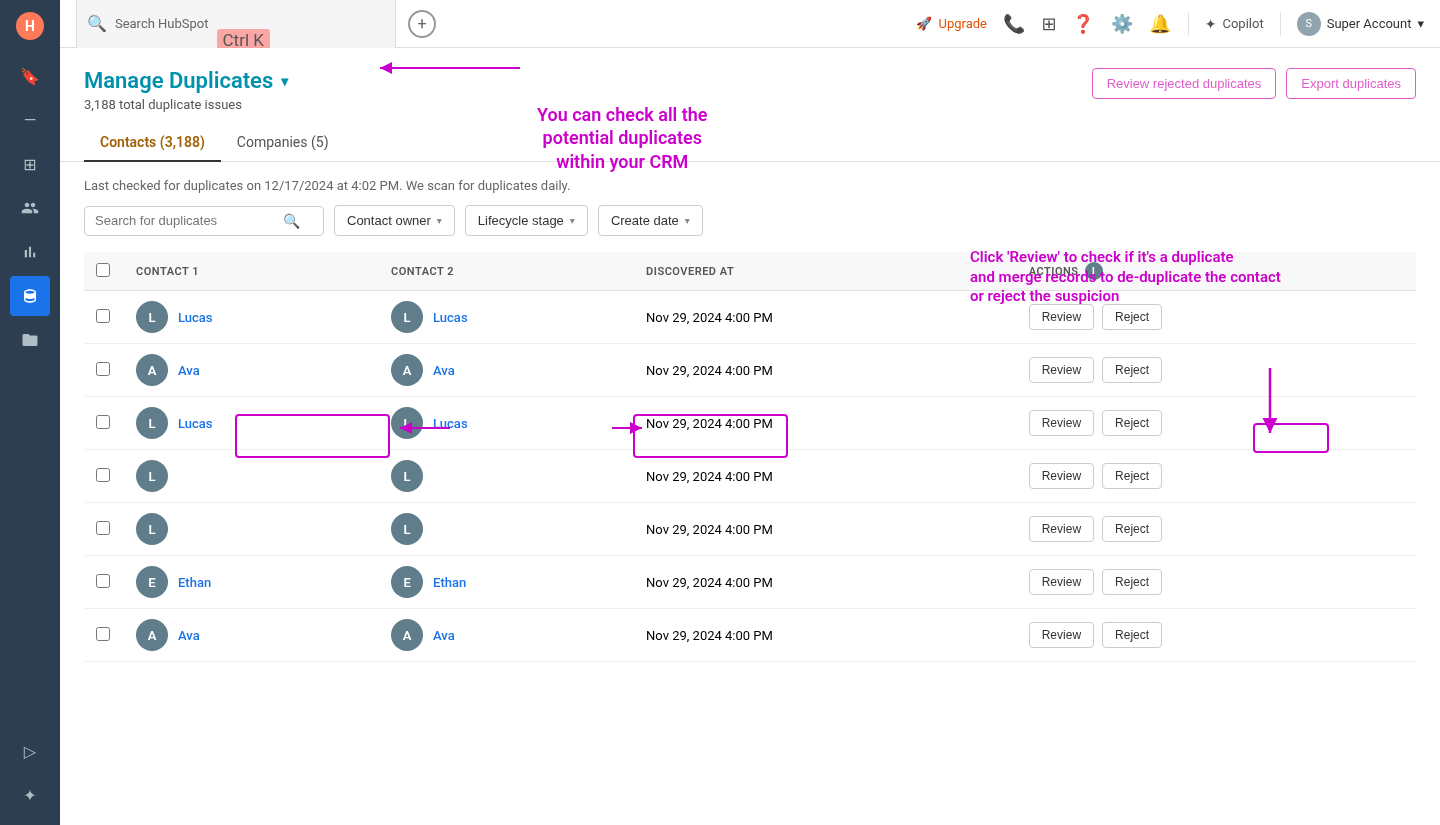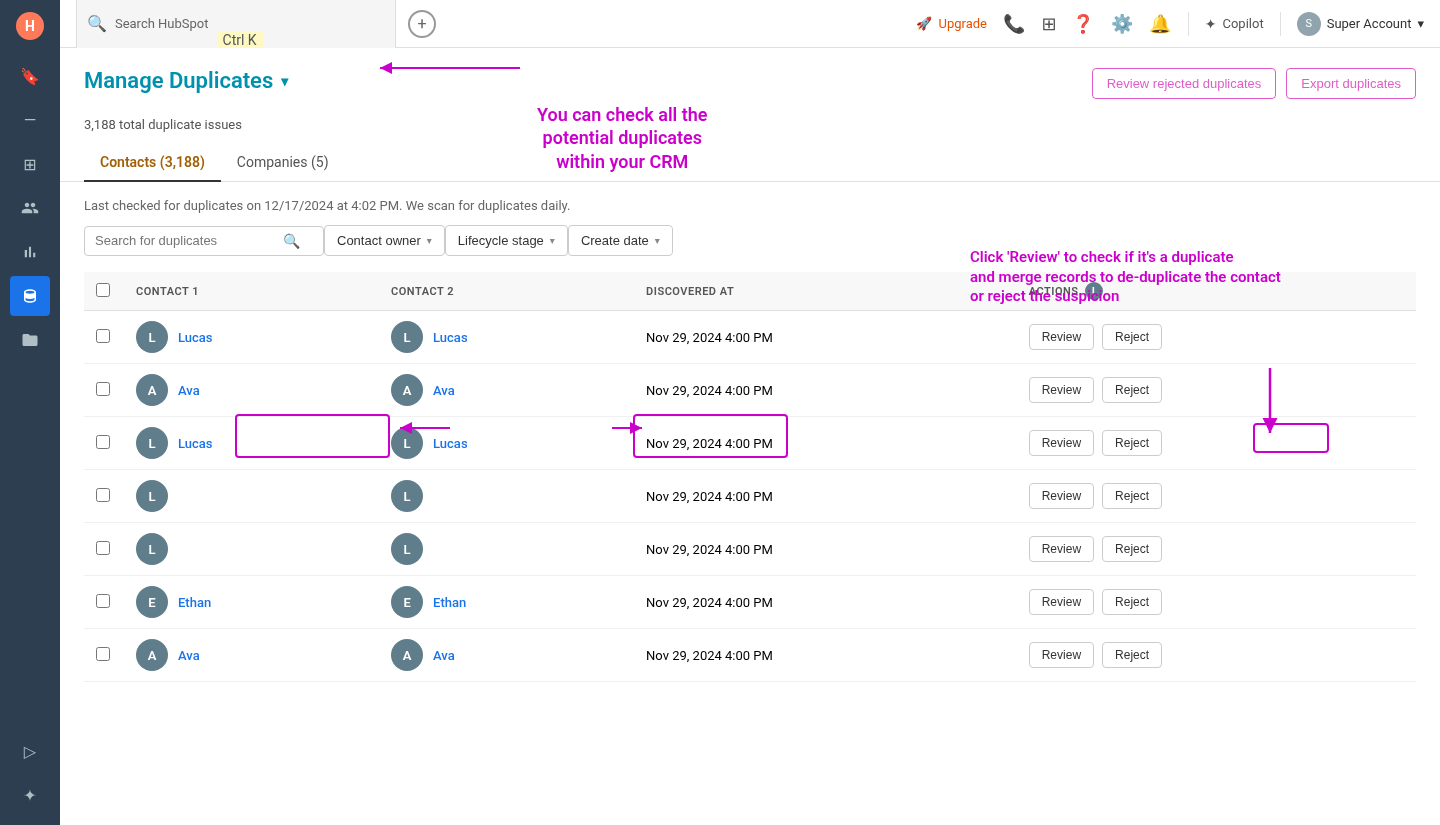--- a/index.html
+++ b/index.html
@@ -12,54 +12,54 @@
     .sidebar-item.active { background: #1a73e8; color: #fff; }
     .sidebar-bottom { margin-top: auto; display: flex; flex-direction: column; align-items: center; gap: 4px; }
 
     
     .main { flex: 1; display: flex; flex-direction: column; overflow: hidden; background: #fff; }
 
     
     .topnav { height: 48px; background: #fff; border-bottom: 1px solid #e0e0e0; display: flex; align-items: center; padding: 0 16px; gap: 12px; flex-shrink: 0; }
     .search-bar { display: flex; align-items: center; background: #f5f5f5; border: 1px solid #ddd; border-radius: 4px; padding: 4px 10px; gap: 8px; flex: 0 0 320px; cursor: pointer; }
     .search-bar-text { color: #666; font-size: 13px; }
-    .search-shortcut { background: #fef9c3; border-radius: 3px; padding: 1px 6px; font-size: 14px; color: #555; margin-top: 33px; }
+    .search-shortcut { background: #fca5a5; border-radius: 3px; padding: 1px 6px; font-size: 17px; color: #555; margin-top: 33px; }
     .nav-add-btn { width: 28px; height: 28px; border-radius: 50%; border: 2px solid #999; display: flex; align-items: center; justify-content: center; cursor: pointer; color: #666; font-size: 16px; }
     .nav-spacer { flex: 1; }
     .nav-actions { display: flex; align-items: center; gap: 16px; }
     .nav-action-item { color: #555; cursor: pointer; font-size: 18px; display: flex; align-items: center; }
     .nav-divider { width: 1px; height: 24px; background: #e0e0e0; }
     .copilot-btn { display: flex; align-items: center; gap: 6px; color: #555; cursor: pointer; font-size: 13px; }
     .copilot-star { color: #555; font-size: 14px; }
     .account-btn { display: flex; align-items: center; gap: 6px; cursor: pointer; color: #333; font-size: 13px; }
     .account-avatar { width: 24px; height: 24px; border-radius: 50%; background: #90a4ae; display: flex; align-items: center; justify-content: center; font-size: 11px; color: #fff; }
     .upgrade-btn { display: flex; align-items: center; gap: 6px; color: #e65100; font-size: 13px; cursor: pointer; }
 
     
     .page-content { flex: 1; overflow-y: auto; padding: 0; background: #fff; position: relative; }
 
     
     .page-header { padding: 20px 24px 0; display: flex; align-items: flex-start; justify-content: space-between; }
     .page-title-section { display: flex; flex-direction: column; gap: 4px; }
     .page-title { font-size: 22px; font-weight: 600; color: #0091ae; display: flex; align-items: center; gap: 8px; }
     .page-title-arrow { color: #0091ae; font-size: 14px; }
-    .page-subtitle { font-size: 13px; color: #555; margin-top: 20px; }
+    .page-subtitle { font-size: 13px; color: #555; }
     .header-actions { display: flex; gap: 10px; }
     .header-btn { padding: 7px 14px; border: 1px solid #e05cca; border-radius: 4px; background: #fff; color: #e05cca; font-size: 13px; cursor: pointer; white-space: nowrap; }
 
     
     .tabs { display: flex; border-bottom: 1px solid #e0e0e0; padding: 0 24px; margin-top: 12px; }
     .tab { padding: 10px 16px; font-size: 14px; cursor: pointer; color: #555; border-bottom: 2px solid transparent; margin-bottom: -1px; }
     .tab.active { color: #a16207; font-weight: 600; border-bottom-color: #333; }
 
     
     .scan-info { padding: 16px 24px 12px; font-size: 13px; color: #666; }
 
     
-    .filters-row { padding: 0 24px 16px; display: flex; gap: 0; align-items: center; }
+    .filters-row { padding: 0 24px 16px; display: flex; gap: 10px; align-items: center; }
     .search-input-wrap { display: flex; align-items: center; border: 1px solid #ccc; border-radius: 4px; padding: 6px 10px; gap: 8px; background: #fff; flex: 0 0 240px; }
     .search-input { border: none; outline: none; font-size: 13px; color: #555; width: 180px; background: transparent; }
     .search-icon { color: #888; font-size: 14px; }
     .filter-btn { display: flex; align-items: center; gap: 6px; padding: 7px 12px; border: 1px solid #ccc; border-radius: 4px; background: #fff; font-size: 13px; color: #333; cursor: pointer; }
     .filter-arrow { font-size: 10px; color: #888; }
 
     
     .table-wrap { padding: 0 24px; }
     table { width: 100%; border-collapse: collapse; font-size: 13px; }
     thead tr { background: #f8f8f8; }

